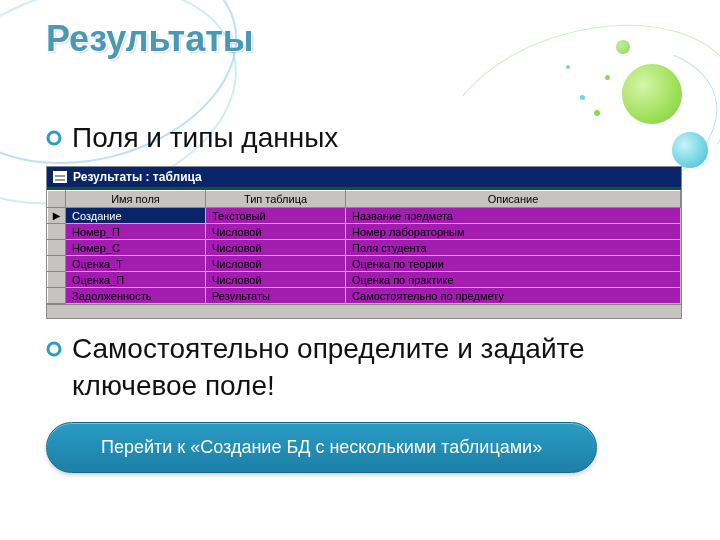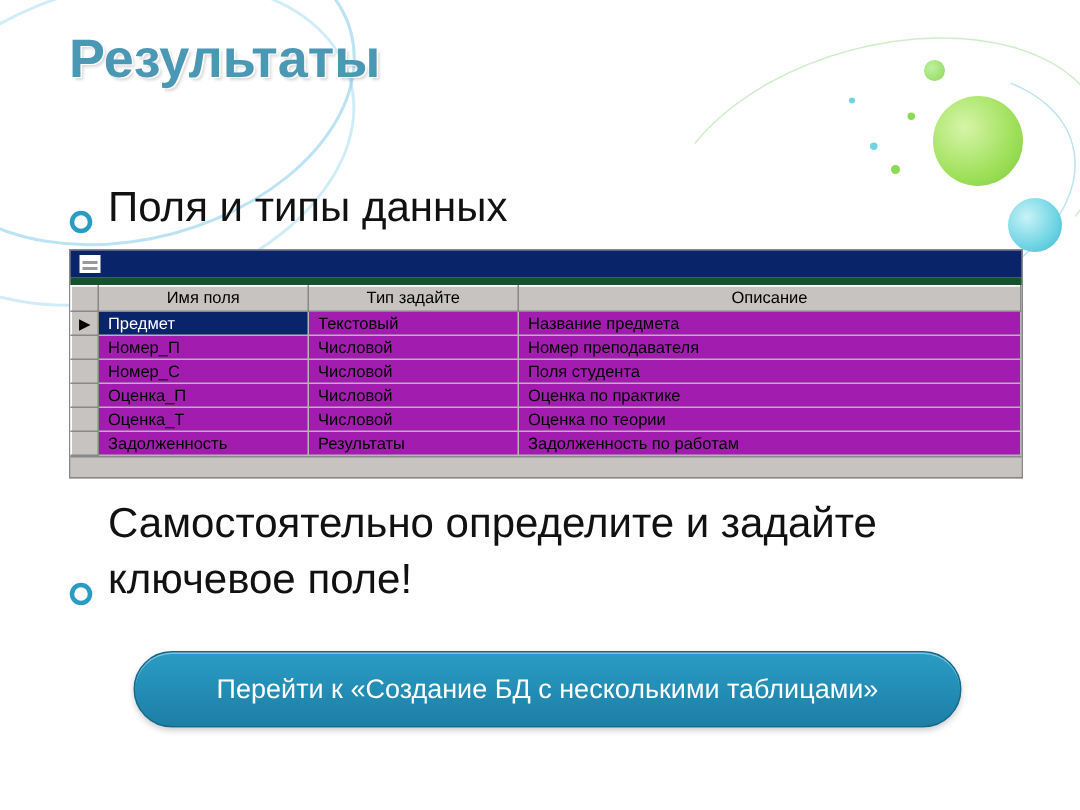--- a/index.html
+++ b/index.html
@@ -66,21 +66,21 @@
   h1.title {
     font-size: 36px;
     font-weight: bold;
     color: #4a98b3;
     text-shadow: 1px 1px 0 #fff, 2px 2px 2px rgba(0,0,0,0.15);
     margin-bottom: 60px;
   }
 
   .bullet-row {
     display: flex;
-    align-items: flex-end;
+    align-items: flex-start;
     gap: 10px;
     margin: 8px 0;
   }
   .bullet {
     width: 16px; height: 16px;
     flex-shrink: 0;
     margin-top: 10px;
   }
   .bullet svg { display:block; }
   .bullet-text {
@@ -112,21 +112,21 @@
     display: inline-block;
     position: relative;
   }
   .titlebar-icon::before {
     content:"";
     position:absolute; inset:2px;
     background: linear-gradient(#fff 50%, #999 50%);
     background-size: 100% 4px;
   }
   .grid-wrap {
-    border-top: 5px solid #14532d;
+    border-top: 3px solid #14532d;
   }
   table.grid {
     border-collapse: collapse;
     width: 100%;
     font-family: Tahoma, sans-serif;
     font-size: 11px;
     background: #fff;
   }
   table.grid th {
     background: #c6c3c0;
@@ -168,23 +168,23 @@
   .col-desc  { width: auto; }
 
   .scroll-hint {
     height: 14px;
     background: #c6c3c0;
     border-top: 1px solid #888;
   }
 
   
   .footer {
-    margin-top: 30px;
+    margin-top: 18px;
     display: flex;
-    justify-content: center;
+    justify-content: flex-start;
   }
   .pill {
     background: linear-gradient(#2a9cc4, #1c7fa6);
     color: #fff;
     font-size: 18px;
     padding: 14px 54px;
     border-radius: 36px;
     border: 1px solid #14688a;
     box-shadow: inset 0 1px 0 rgba(255,255,255,0.4), 0 2px 4px rgba(0,0,0,0.2);
     cursor: pointer;
@@ -216,67 +216,68 @@
       <svg viewBox="0 0 16 16">
           <circle cx="8" cy="8" r="6" fill="none" stroke="#2a9cc4" stroke-width="3"></circle>
         </svg>
     </span>
     <span class="bullet-text">Поля и типы данных</span>
   </div>
 
   <div class="access-window">
     <div class="titlebar">
       <span class="titlebar-icon"></span>
+      <span>Результаты : таблица</span>
     </div>
     <div class="grid-wrap">
       <table class="grid">
         <thead>
           <tr>
             <th class="rowhdr"></th>
             <th class="col-field">Имя поля</th>
-            <th class="col-type">Тип задайте</th>
+            <th class="col-type">Тип таблица</th>
             <th class="col-desc">Описание</th>
           </tr>
         </thead>
         <tbody id="grid-body">
             <tr class="selected">
               <td class="rowhdr">▶</td>
-              <td class="cell-field">Предмет</td>
+              <td class="cell-field">Создание</td>
               <td>Текстовый</td>
               <td>Название предмета</td>
             </tr>
             <tr>
               <td class="rowhdr"></td>
               <td class="cell-field">Номер_П</td>
               <td>Числовой</td>
-              <td>Номер преподавателя</td>
+              <td>Номер лабораторным</td>
             </tr>
             <tr>
               <td class="rowhdr"></td>
               <td class="cell-field">Номер_С</td>
               <td>Числовой</td>
               <td>Поля студента</td>
             </tr>
             <tr>
               <td class="rowhdr"></td>
+              <td class="cell-field">Оценка_Т</td>
+              <td>Числовой</td>
+              <td>Оценка по теории</td>
+            </tr>
+            <tr>
+              <td class="rowhdr"></td>
               <td class="cell-field">Оценка_П</td>
               <td>Числовой</td>
               <td>Оценка по практике</td>
-            </tr>
-            <tr>
-              <td class="rowhdr"></td>
-              <td class="cell-field">Оценка_Т</td>
-              <td>Числовой</td>
-              <td>Оценка по теории</td>
             </tr>
             <tr>
               <td class="rowhdr"></td>
               <td class="cell-field">Задолженность</td>
               <td>Результаты</td>
-              <td>Задолженность по работам</td>
+              <td>Самостоятельно по предмету</td>
             </tr>
           </tbody>
       </table>
     </div>
     <div class="scroll-hint"></div>
   </div>
 
   <div class="bullet-row">
     <span class="bullet">
       <svg viewBox="0 0 16 16">

